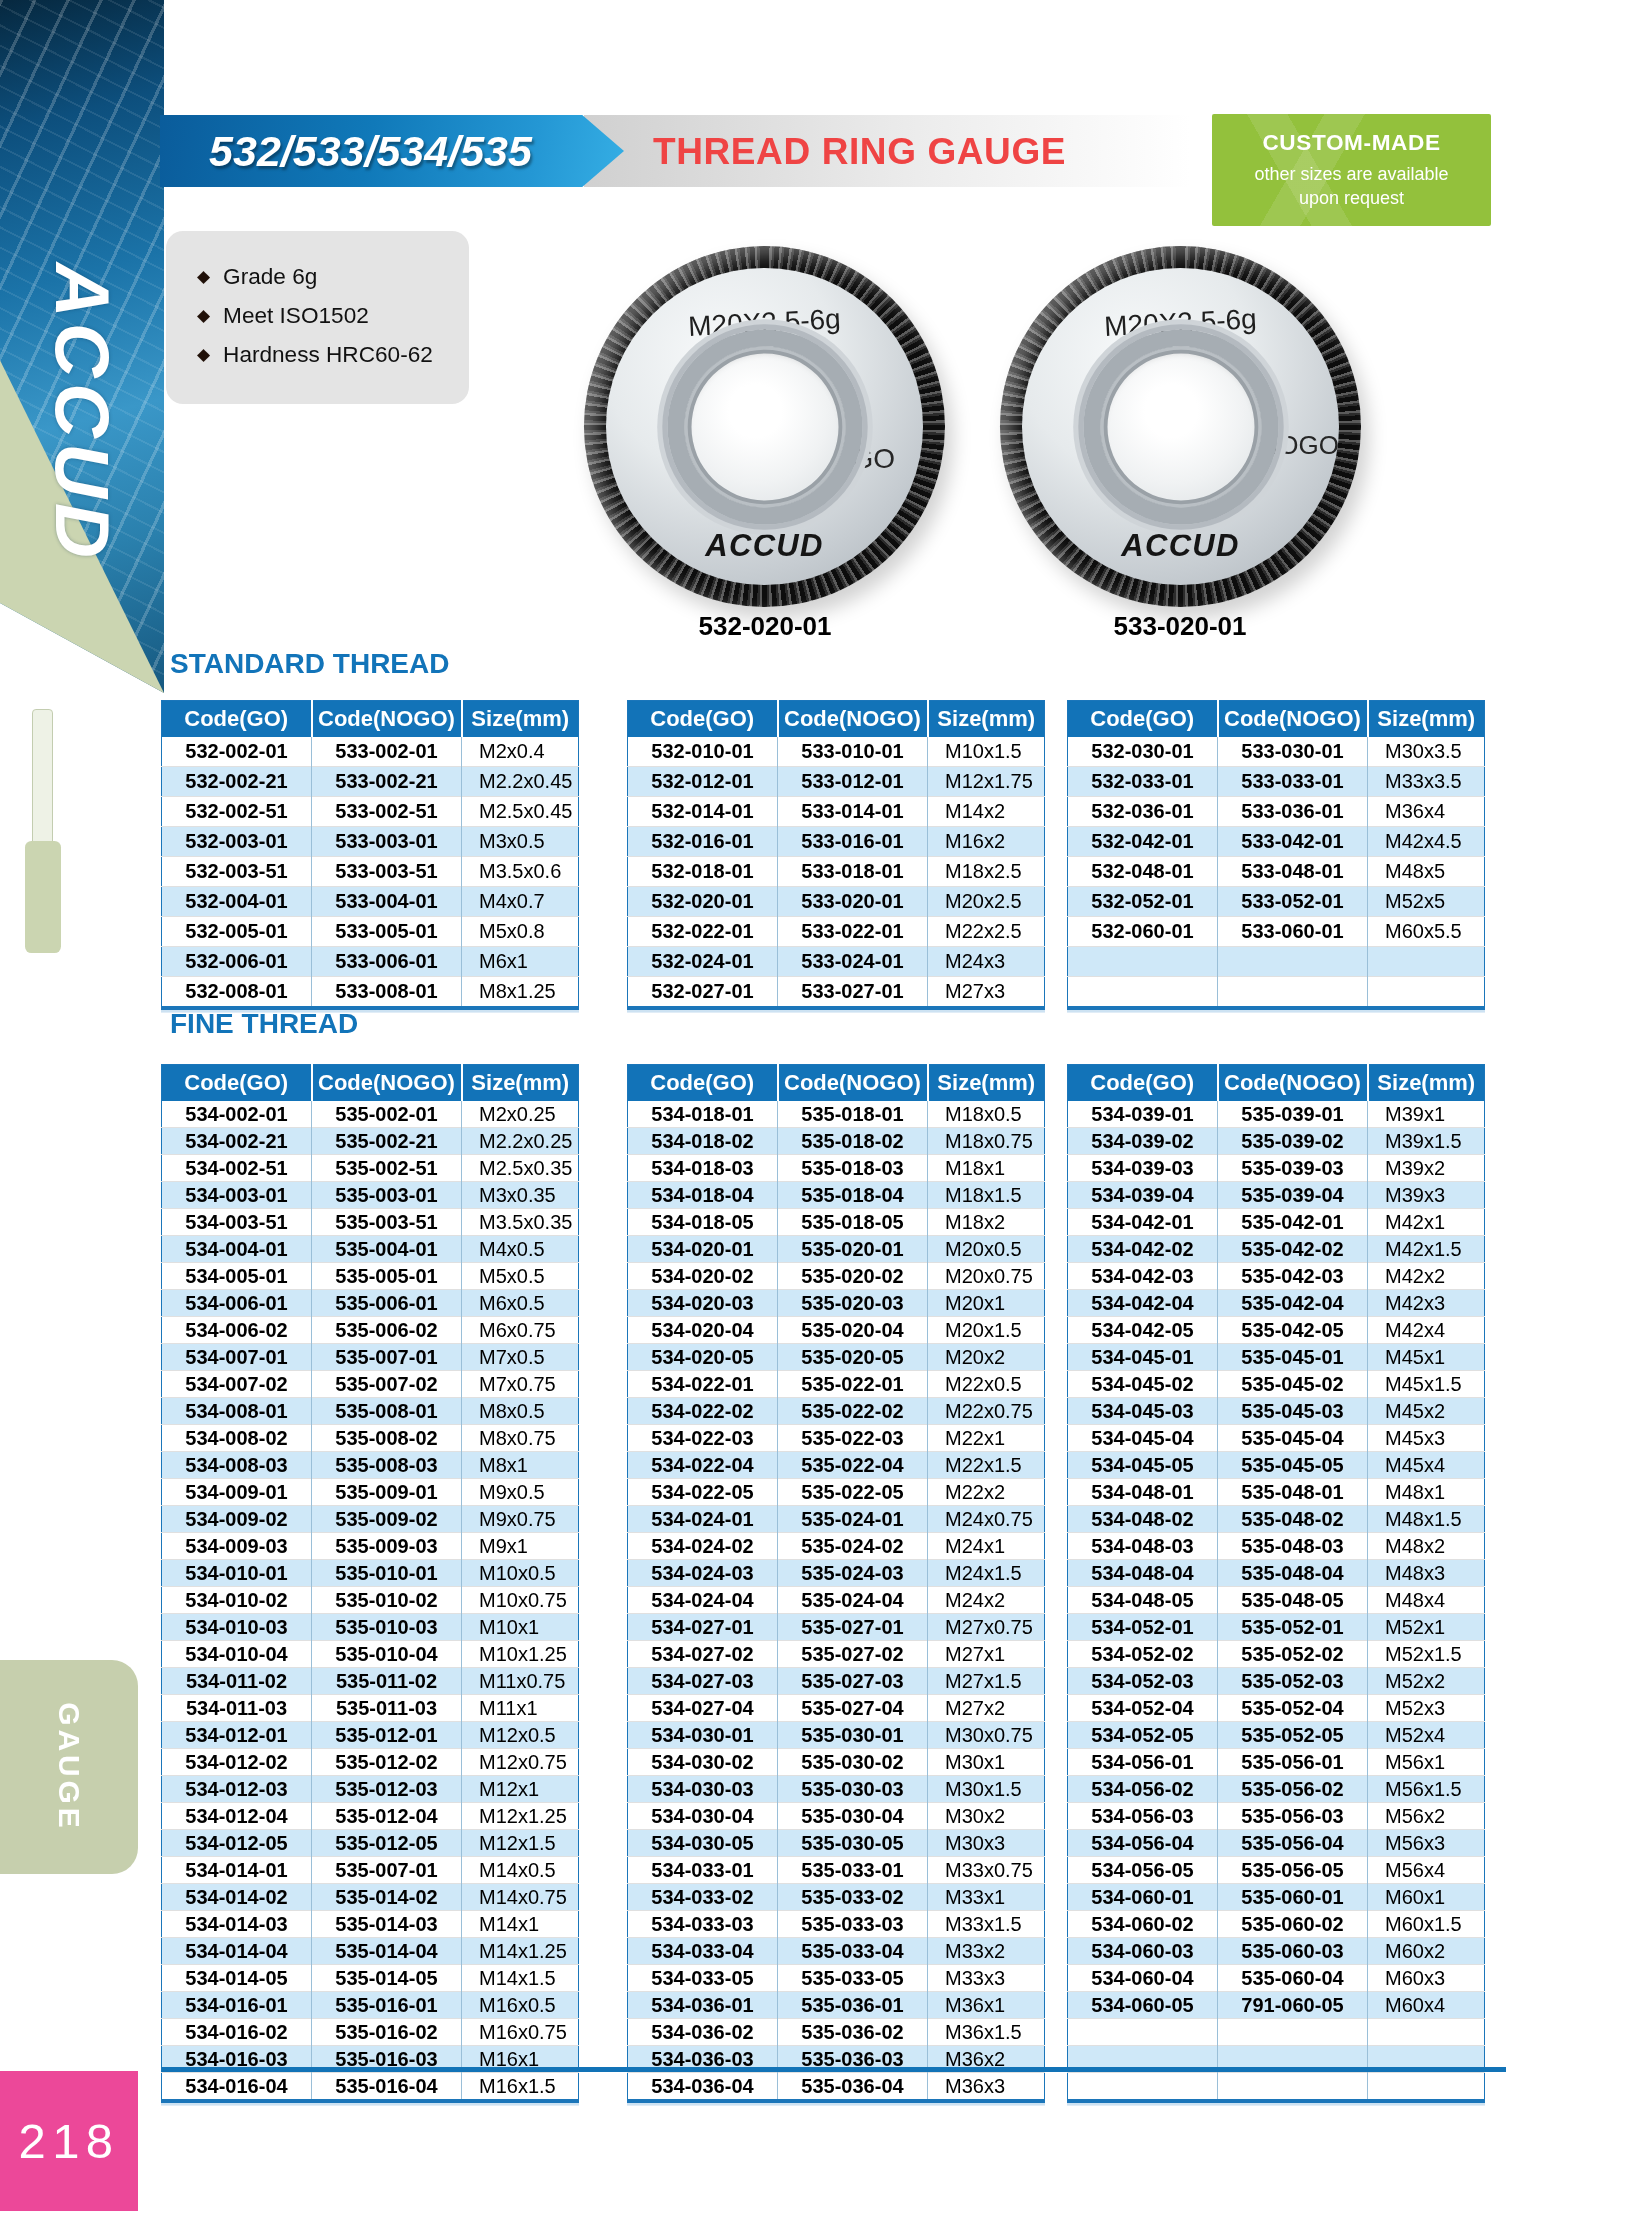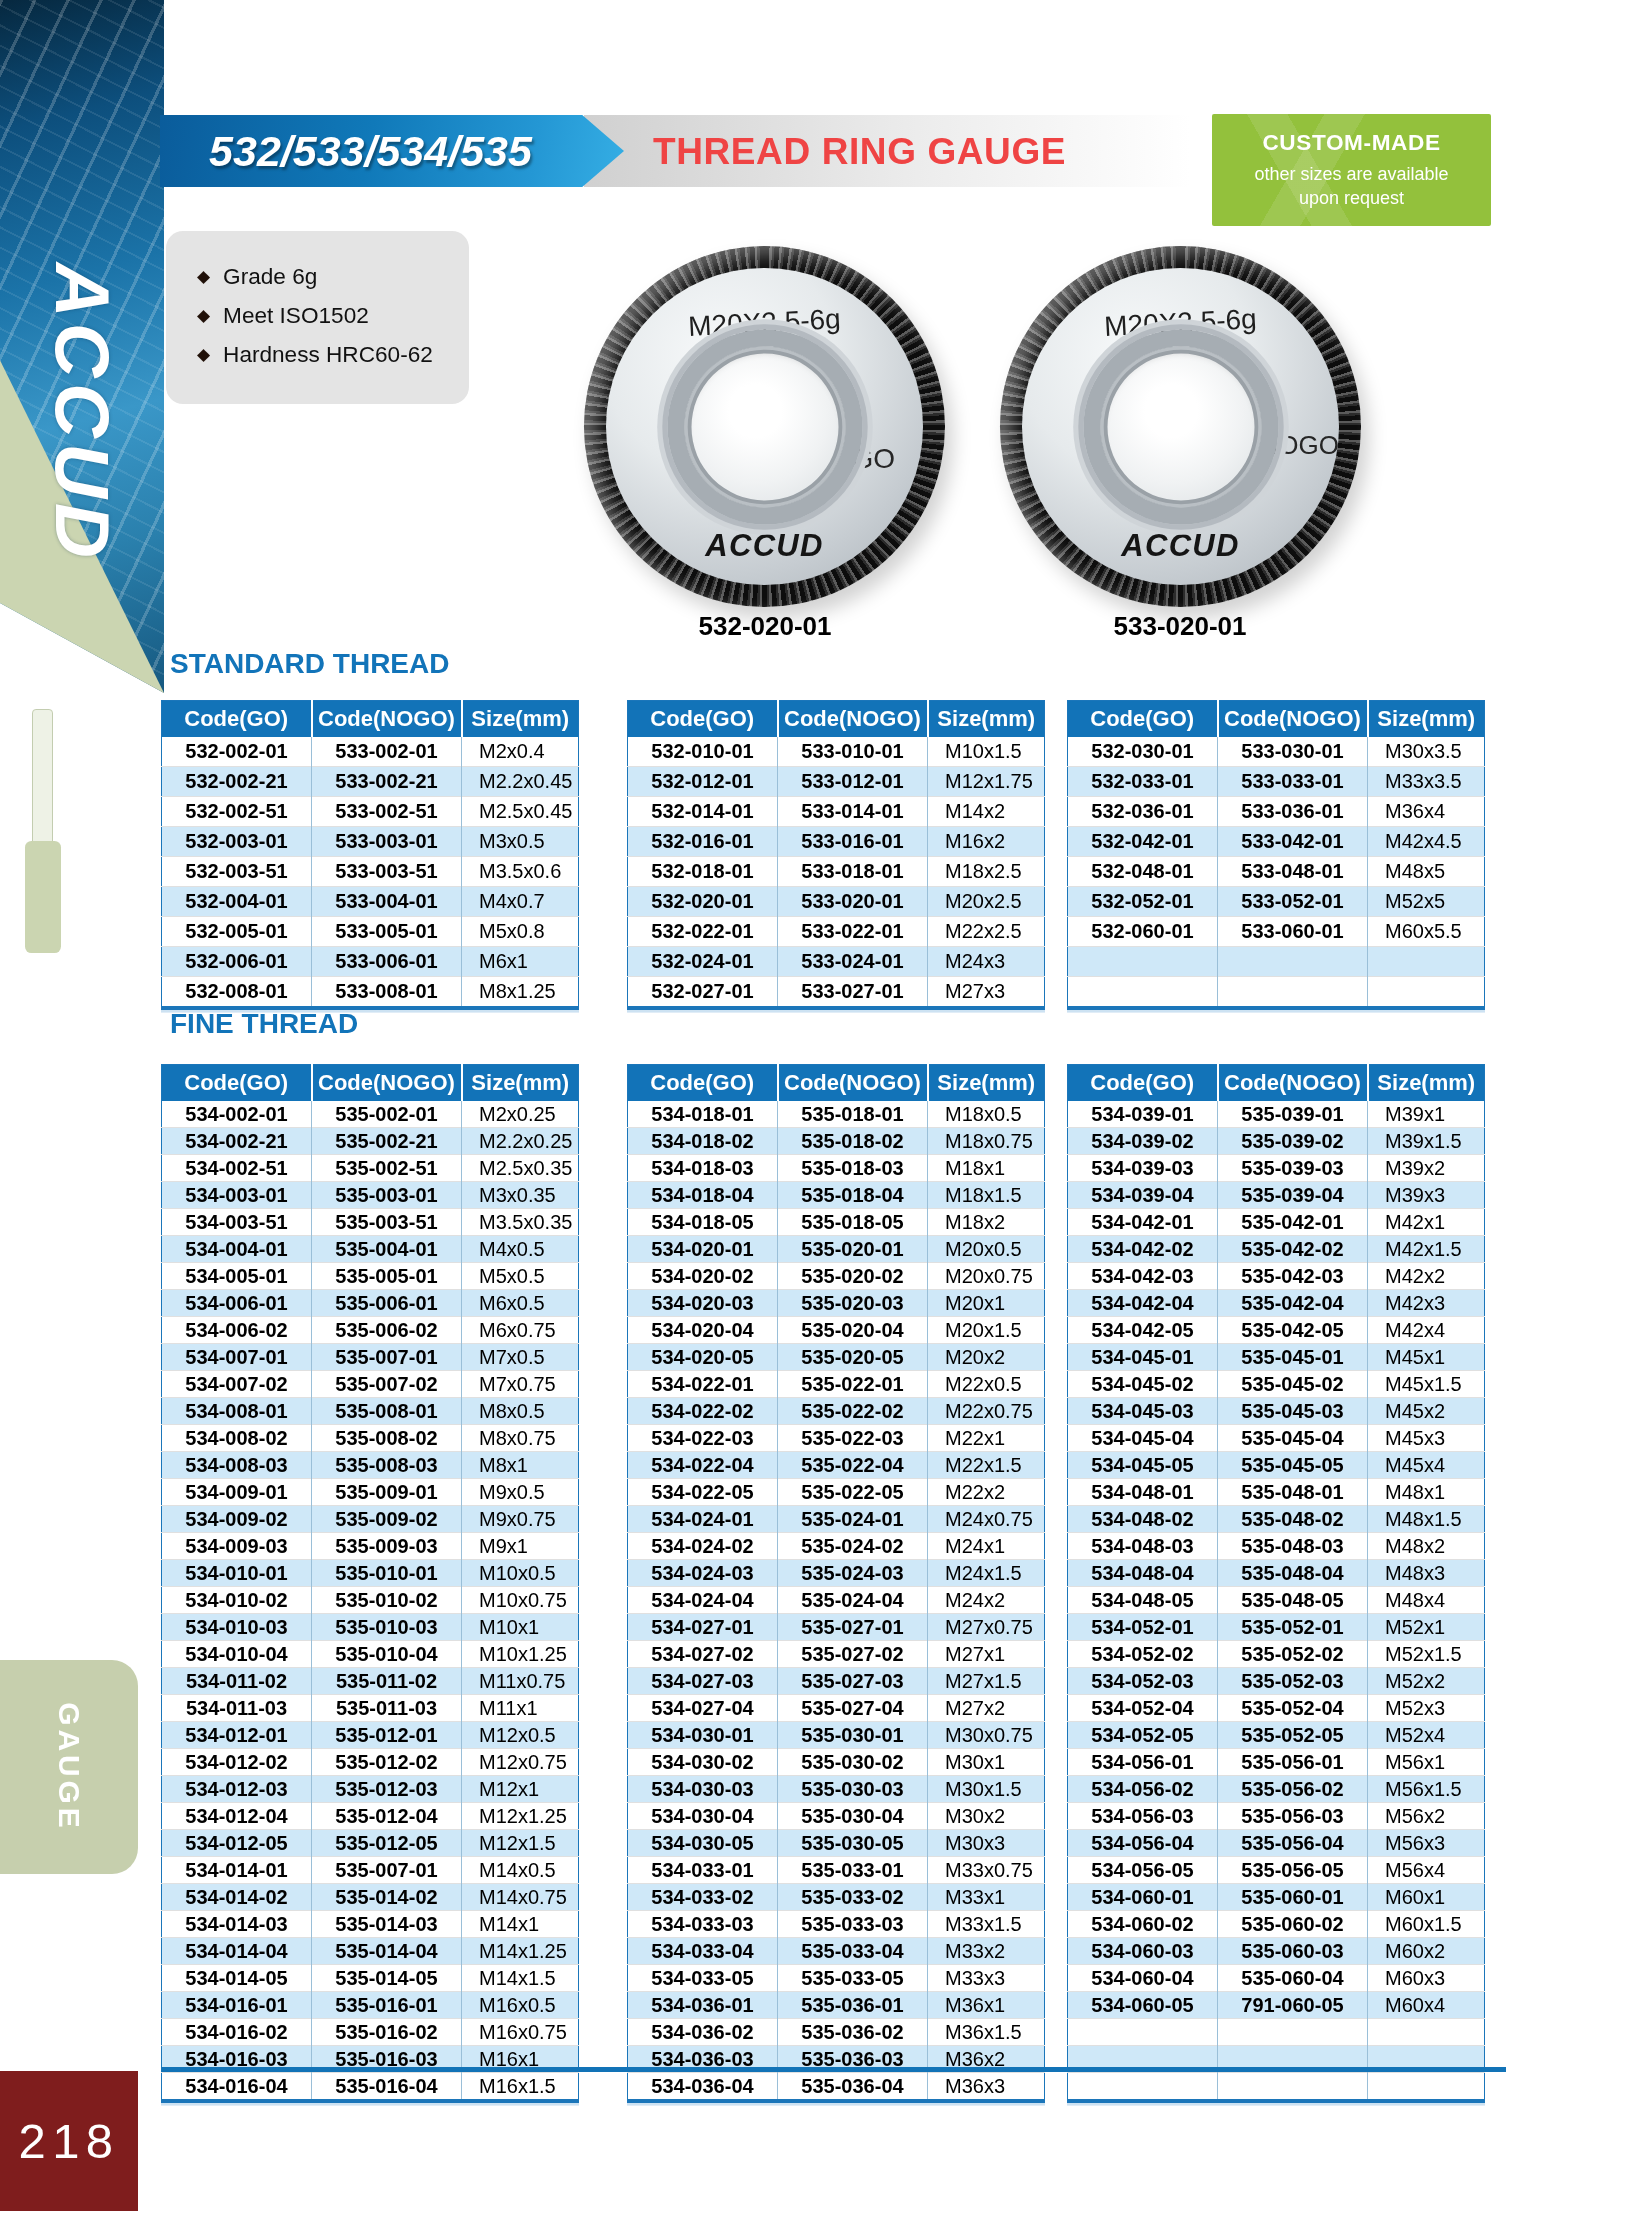--- a/index.html
+++ b/index.html
@@ -35,21 +35,21 @@
   .pin-gauge .pin-bottom{position:absolute;left:0;top:132px;width:36px;height:112px;background:#cbd5b1;border-radius:6.4px;}
 
   
   .gauge-tab{position:absolute;left:0;top:1660px;width:138px;height:214px;background:#c6cfad;border-radius:0 26px 26px 0;}
   .gauge-tab span{
     position:absolute;left:50%;top:50%;transform:translate(-50%,-50%) rotate(90deg);
     color:#fff;font-weight:bold;font-size:30px;letter-spacing:3.9px;white-space:nowrap;
   }
   .footer-rule{position:absolute;left:161px;top:2067px;width:1345px;height:5.2px;background:#1273b7;}
   .page-box{
-    position:absolute;left:0;top:2071px;width:138px;height:140px;background:#7f1d1d;
+    position:absolute;left:0;top:2071px;width:138px;height:140px;background:#ec4899;
     color:#fff;display:flex;align-items:center;justify-content:center;font-size:49px;letter-spacing:6.4px;
   }
 
   
   .gray-band{position:absolute;left:584px;top:115px;width:606px;height:72px;
     background:linear-gradient(90deg,#d0d0d0 0%,#ececec 55%,#ffffff 100%);}
   .blue-arrow{position:absolute;left:160px;top:115px;width:464px;height:72px;
     clip-path:polygon(0 0,91% 0,100% 50%,91% 100%,0 100%);
     background:linear-gradient(100deg,#0a5c9b 0%,#1079b9 45%,#2497d4 80%,#35aee4 100%);}
   .model-codes{

